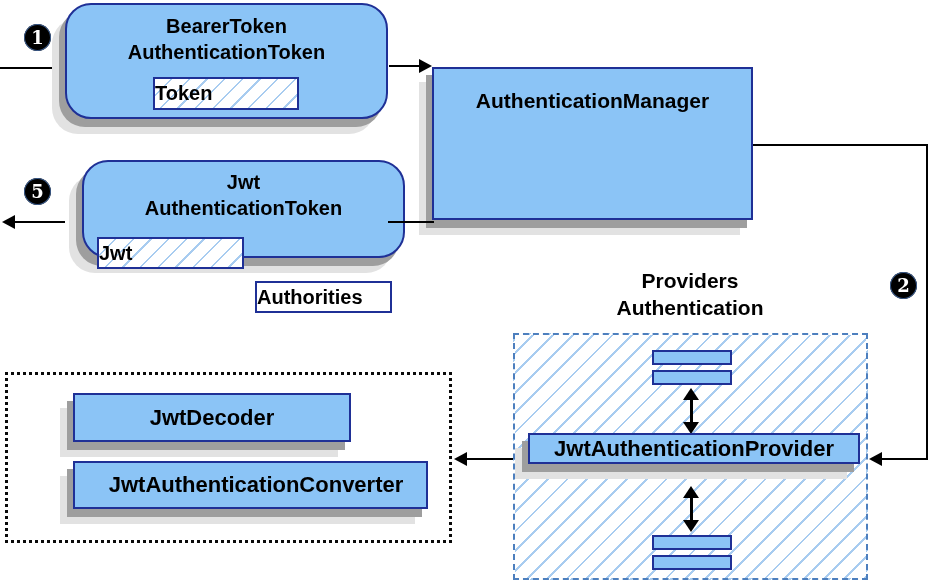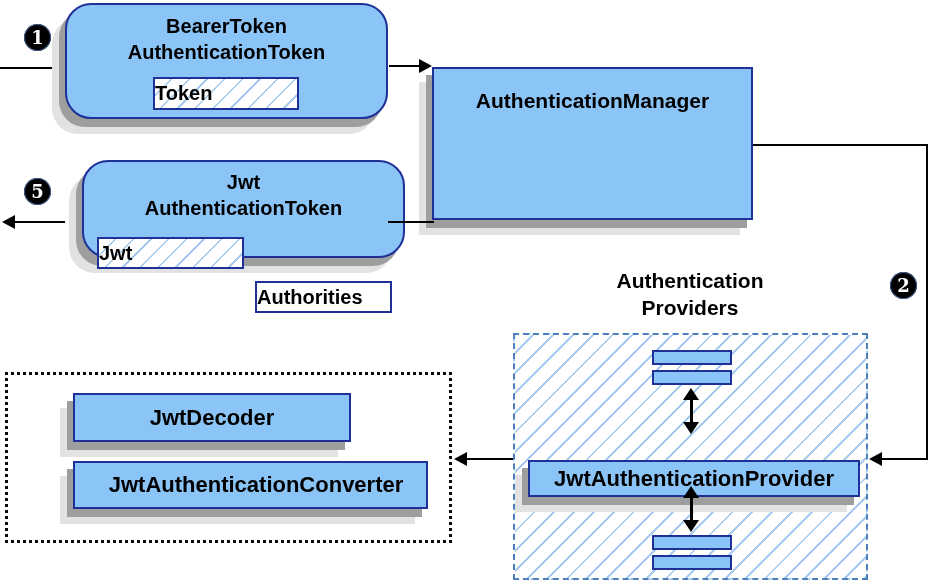--- a/index.html
+++ b/index.html
@@ -121,36 +121,36 @@
 
   <div class="hline" style="left:13px;top:221px;width:52px;"></div>
   <div class="ah-left" style="left:2px;top:215px;"></div>
 
   <div class="hline" style="left:753px;top:144px;width:175px;"></div>
   <div class="vline" style="left:926px;top:144px;height:316px;"></div>
   <div class="hline" style="left:881px;top:458px;width:47px;"></div>
   <div class="ah-left" style="left:869px;top:452px;"></div>
 
   <div class="zone-label" style="left:560px;top:267px;width:260px;">
+    <div>Providers</div>
     <div>Authentication</div>
-    <div>Providers</div>
   </div>
 
   <div class="providers-zone hatch-lg" style="left:513px;top:333px;width:355px;height:247px;"></div>
 
   <div class="mini-bar" style="left:652px;top:350px;"></div>
   <div class="mini-bar" style="left:652px;top:370px;"></div>
 
   <div class="varrow" style="left:683px;top:388px;">
     <div class="tri-up"></div>
       <div class="stem"></div>
       <div class="tri-down"></div>
   </div>
 
-  <div class="node big-label" style="left:528px;top:460px;width:332px;height:37px;">
+  <div class="node big-label" style="left:528px;top:433px;width:332px;height:31px;">
     <span>JwtAuthenticationProvider</span>
   </div>
 
   <div class="varrow" style="left:683px;top:486px;">
     <div class="tri-up"></div>
       <div class="stem"></div>
       <div class="tri-down"></div>
   </div>
 
   <div class="mini-bar" style="left:652px;top:535px;"></div>

